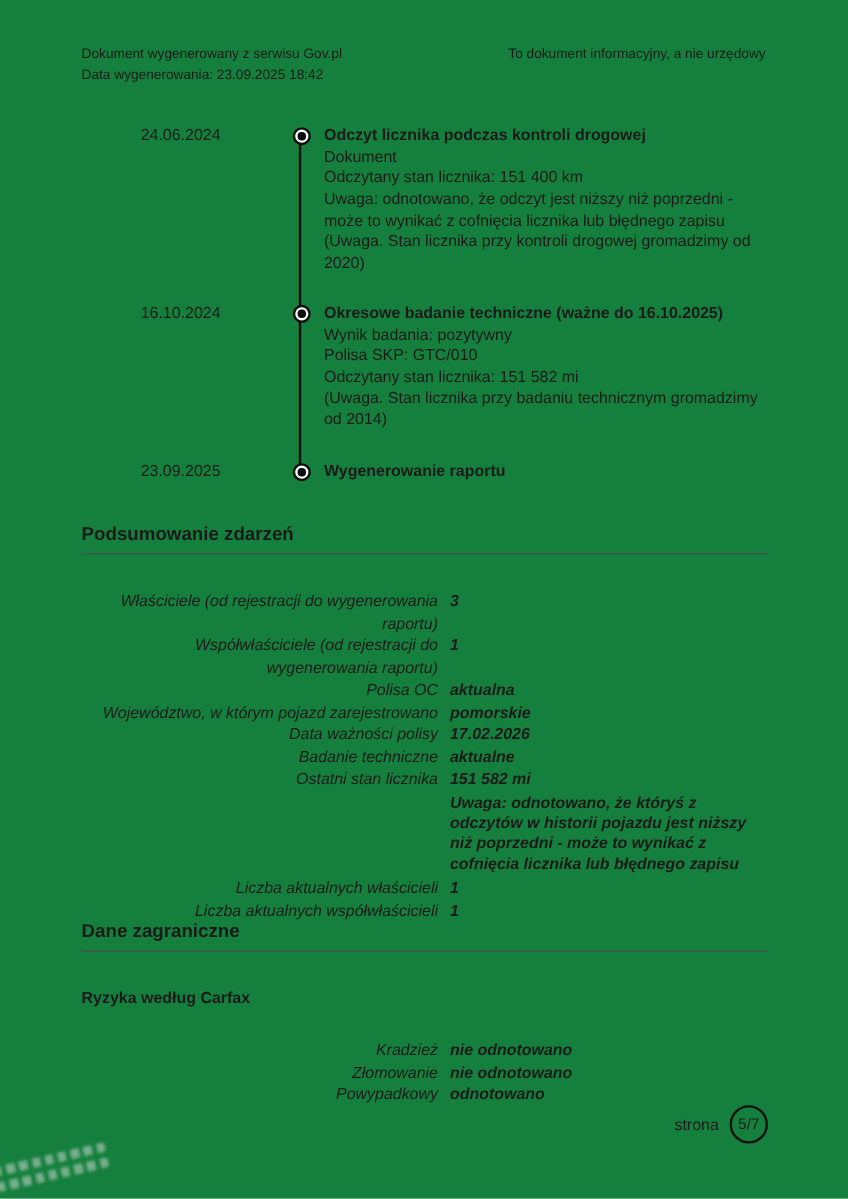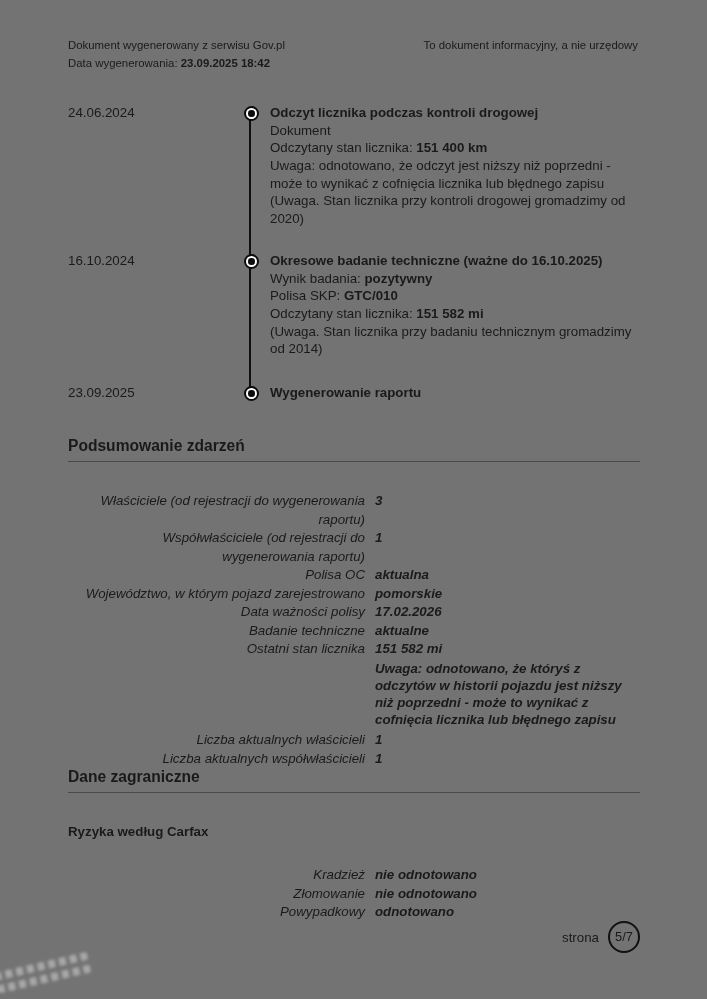--- a/index.html
+++ b/index.html
@@ -1,44 +1,44 @@
 <!DOCTYPE html>
 <html lang="pl"><head>
 <meta charset="utf-8">
 <style>
   html,body { margin:0; padding:0; background:#ffffff; }
   .page {
     position:relative;
     width:707px; height:999px;
-    background:#737373;
+    background:#15803d;
     font-family:"Liberation Sans", sans-serif;
     color:#1a1a1a;
     overflow:hidden;
     margin:0 auto;
   }
-  b, .bold { font-weight:bold; }
+  b, .bold { font-weight:normal; }
 
   
   .hdr {
     position:absolute; top:36px; left:68px; width:570px;
     display:flex; justify-content:space-between; align-items:flex-start;
     font-size:11.4px; line-height:18px;
   }
   .hdr-left div { white-space:nowrap; }
   .hdr-right { text-align:center; white-space:nowrap;margin-left:20px; }
 
   
   .timeline { position:absolute; top:104px; left:68px; width:574px; height:312px; }
   .t-vline {
     position:absolute; left:181px; top:10px;
     width:1.6px; height:281px; background:#0f0f0f;
   }
   .t-entry { position:absolute; left:0; width:574px; display:grid; grid-template-columns:165px 37px 372px; }
   .t-e0 { top:0; } .t-e1 { top:148px; } .t-e2 { top:280px; }
-  .t-date { text-align:left; font-size:13.3px; line-height:17.6px; }
+  .t-date { text-align:center; font-size:13.3px; line-height:17.6px; }
   .t-markercol { display:flex; justify-content:center; align-items:flex-start; }
   .t-ring {
     width:11.5px; height:11.5px; margin-top:1.5px;
     border:2.3px solid #0d0d0d; border-radius:50%;
     display:flex; background:#fff; position:relative; z-index:1;
   }
   .t-dot { width:6.5px; height:6.5px; border-radius:50%; background:#0d0d0d; margin:auto; }
   .t-content { font-size:13.3px; line-height:17.65px; }
   .t-title { font-weight:bold; }
 

